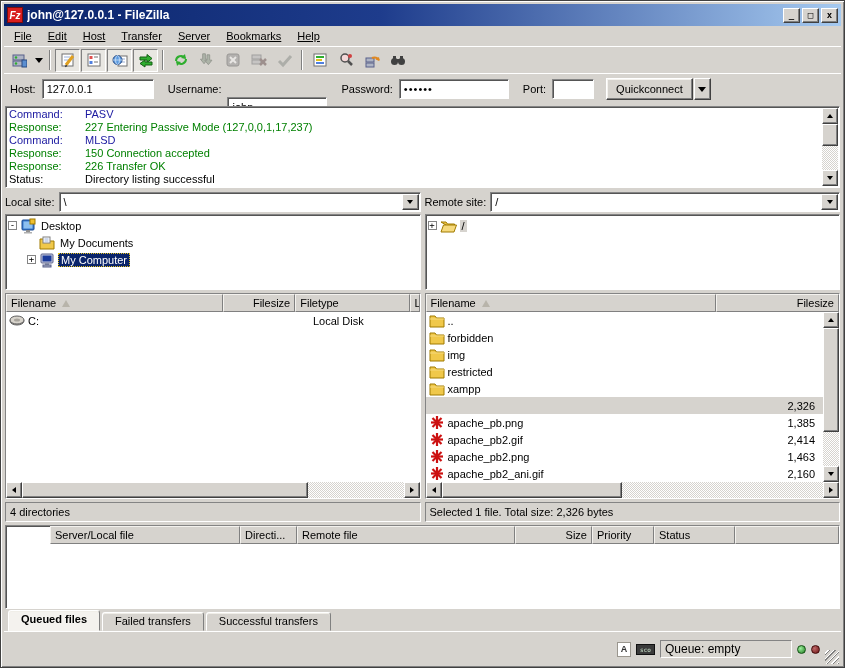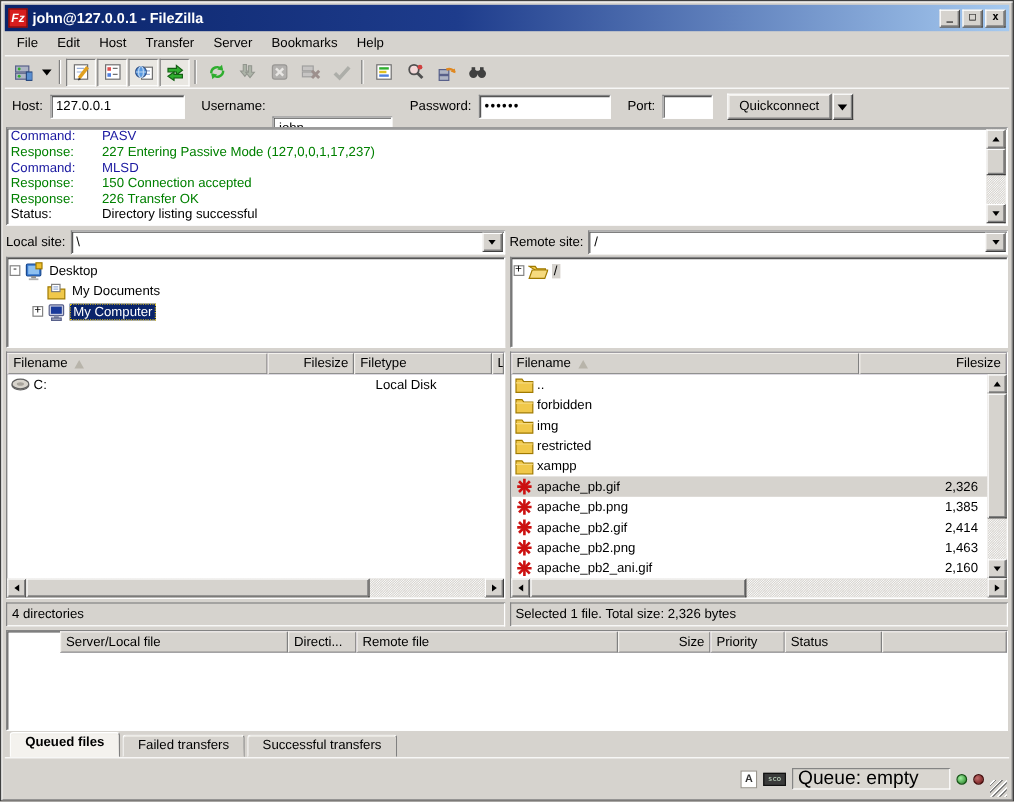--- a/index.html
+++ b/index.html
@@ -14,21 +14,21 @@
               display:flex; align-items:center; padding:0 3px; gap:4px; }
   .app-icon { width:16px; height:16px; background:#d81e1e; border:1px solid #7a0c0c; color:#fff; font-weight:bold;
               font-style:italic; font-size:10px; display:flex; align-items:center; justify-content:center; }
   .title-text { color:#fff; font-weight:bold; font-size:12px; flex:1; white-space:nowrap; overflow:hidden; }
   .win-btn { width:17px; height:15px; background:#d6d3ce; border:1px solid; border-color:#fff #404040 #404040 #fff;
              box-shadow: inset -1px -1px 0 #808080; font-size:9px; font-weight:bold; line-height:11px; text-align:center;
              font-family:"DejaVu Sans Mono",monospace; }
   .win-btns { display:flex; gap:2px; }
 
   
-  .menubar { height:20px; flex:0 0 20px; display:flex; align-items:center; padding:0 2px; }
+  .menubar { height:20px; flex:0 0 20px; display:flex; align-items:center; padding:0 2px;text-decoration:underline; }
   .menu-item { padding:2px 8px; cursor:default; }
 
   
   .toolbar { height:27px; flex:0 0 27px; display:flex; align-items:center; padding:0 2px; gap:1px;
              border-top:1px solid #fff; }
   .tb-sep { width:2px; height:20px; margin:0 3px; border-left:1px solid #808080; border-right:1px solid #fff; }
   .tb-btn { width:25px; height:23px; display:flex; align-items:center; justify-content:center; background:transparent;
             border:1px solid transparent; }
   .tb-btn.pressed { border-color:#808080 #fff #fff #808080; background:#e9e7e2; }
   .tb-btn.disabled svg { opacity:.45; filter:grayscale(85%); }
@@ -125,21 +125,21 @@
   .tab.active { background:#f4f2ee; font-weight:bold; height:21px; }
 
   
   .statusbar { flex:1; display:flex; align-items:center; justify-content:flex-end; gap:5px; padding:2px 2px 0 2px;
                border-top:1px solid #fff; }
   .ind-a { width:14px; height:15px; background:#fff; border:1px solid #9a968e; font-size:9px; font-weight:bold;
            display:flex; align-items:center; justify-content:center; color:#333; }
   .ind-enc { width:19px; height:11px; background:#3a3a3a; border:1px solid #111; color:#cfe8cf; font-size:6px;
              display:flex; align-items:center; justify-content:center; letter-spacing:0; font-family:"DejaVu Sans Mono",monospace; }
   .queue-status-box { width:132px; height:18px; background:#d6d3ce; border:1px solid; border-color:#848484 #fff #fff #848484;
-                      display:flex; align-items:center; padding:0 4px; font-size:16px; background:#d9d6d0; }
+                      display:flex; align-items:center; padding:0 4px; font-size:12px; background:#d9d6d0; }
   .led { width:9px; height:9px; border-radius:50%; }
   .led.green { background:radial-gradient(circle at 35% 35%, #9ef09e, #1f7a1f); border:1px solid #145214; }
   .led.red { background:radial-gradient(circle at 35% 35%, #c06a6a, #6a1111); border:1px solid #420b0b; }
   .grip { width:14px; height:14px; background:
           repeating-linear-gradient(135deg, transparent 0 2px, #fff 2px 3px, #808080 3px 4px); align-self:flex-end; }
 
   svg { display:block; }
 </style>
 </head>
 <body>
@@ -568,33 +568,20 @@
                         <path d="M1 6 h14" stroke="#f6da7e"></path>
                       </svg>
                     </span>
                     <span>xampp</span>
                   </span>
                 <span class="cell num" style="flex:1; padding-right:8px">
                     <span></span>
                   </span>
               </div>
               <div class="lv-row selected-inactive">
-                <span class="cell" style="width:274px">
-                    <span>
-                      <svg width="16" height="15">
-                        <g stroke="#cc1111" stroke-width="2.2">
-                          <line x1="8" y1="1" x2="8" y2="14"></line>
-                          <line x1="2" y1="7.5" x2="14" y2="7.5"></line>
-                          <line x1="3.5" y1="3" x2="12.5" y2="12"></line>
-                          <line x1="12.5" y1="3" x2="3.5" y2="12"></line>
-                        </g>
-                      </svg>
-                    </span>
-                    <span>apache_pb.gif</span>
-                  </span>
                 <span class="cell num" style="flex:1; padding-right:8px">
                     <span>2,326</span>
                   </span>
               </div>
               <div class="lv-row">
                 <span class="cell" style="width:274px">
                     <span>
                       <svg width="16" height="15">
                         <g stroke="#cc1111" stroke-width="2.2">
                           <line x1="8" y1="1" x2="8" y2="14"></line>

